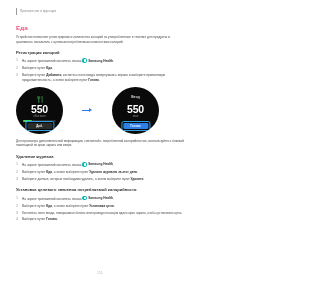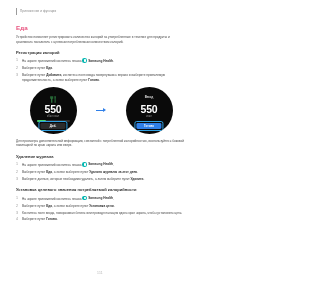--- a/index.html
+++ b/index.html
@@ -102,21 +102,20 @@
     width:1.5px;height:2.8px;
     border-radius:.7px;
     background:#ffffff;
   }
   .sh .nm{font-weight:bold;color:#2e2e2e;font-size:3.15px;}
   
   .figure{
     margin:5px 0 0 0;
     display:flex;
     align-items:center;
-    justify-content:center;
     gap:19px;
   }
   .watch{
     width:47px;height:47px;
     border-radius:50%;
     background:#0a0a0a;
     position:relative;
     overflow:hidden;
     flex:none;
   }

